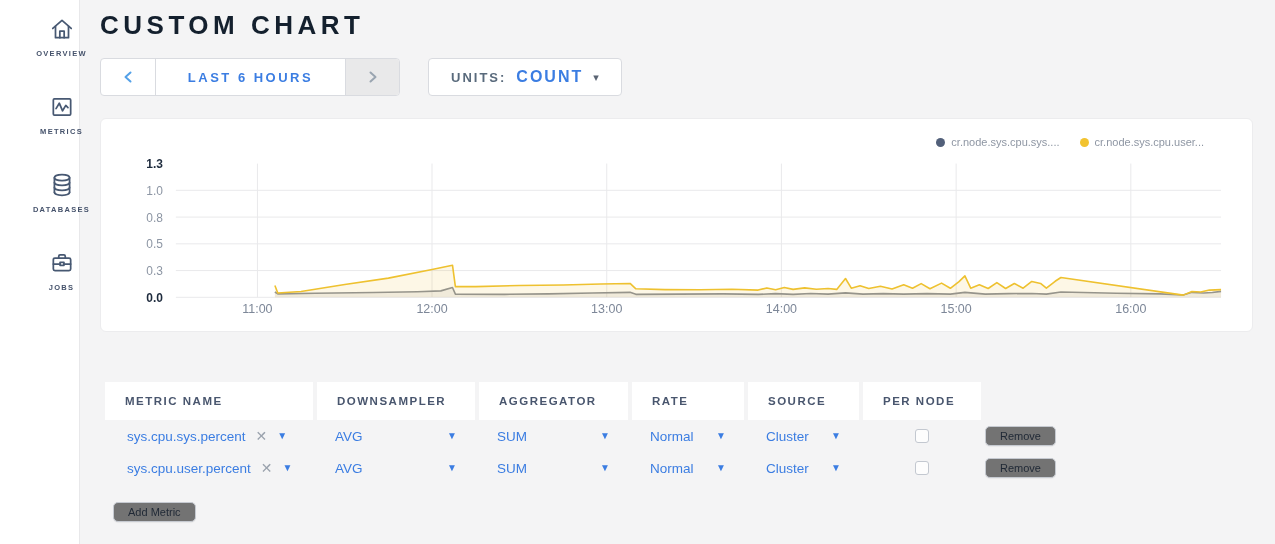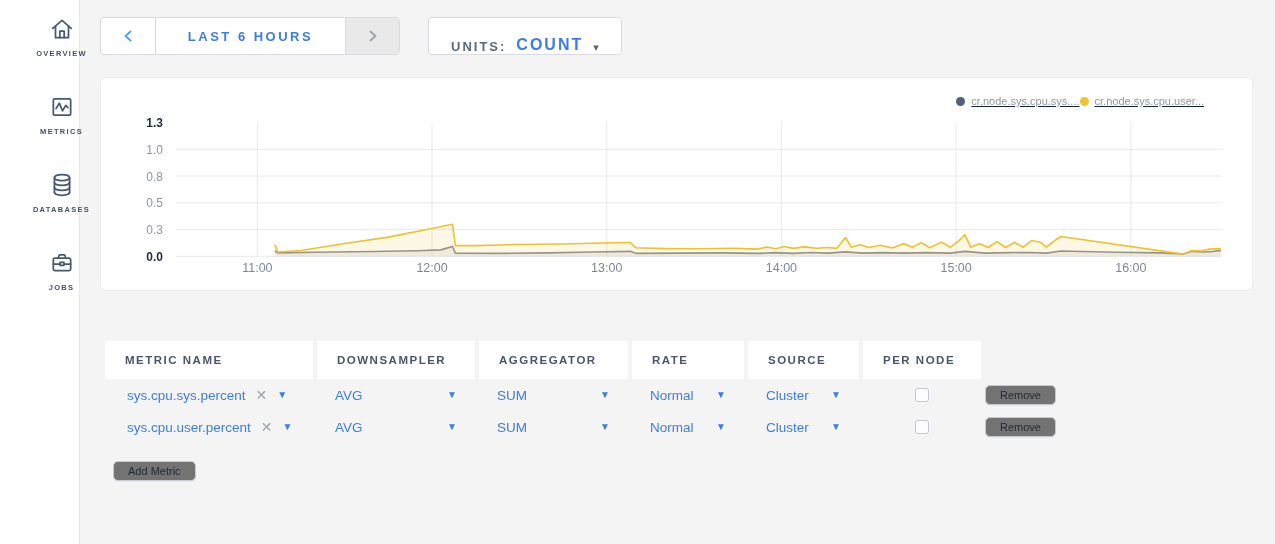--- a/index.html
+++ b/index.html
@@ -43,36 +43,36 @@
   }
   .tw-seg { display:flex; align-items:center; justify-content:center; cursor:pointer; background:transparent; border:none;text-align:center; }
   .tw-prev { width:55px; border-right:1px solid #d9dbe0; }
   .tw-label {
     width:189px; font-size:13px; font-weight:600; letter-spacing:2.5px;
     color:#3b7de2; font-family:"Liberation Sans", sans-serif;
   }
   .tw-next { width:54px; background:#e9e9ea; border-left:1px solid #d9dbe0; }
 
   .units {
-    display:inline-flex; align-items:flex-end; gap:10px; height:38px;
+    display:inline-flex; align-items:center; gap:10px; height:38px;
     background:#ffffff; border:1px solid #d9dbe0; border-radius:4px;
     padding:0 22px; cursor:pointer;
   }
   .units-label { font-size:13px; font-weight:600; letter-spacing:2px; color:#596a7c; }
   .units-value { font-size:16px; font-weight:600; letter-spacing:2px; color:#3b7de2; }
   .units .caret { font-size:11px; color:#5a6473; }
 
   
   .chart-card {
     position:relative; margin:22px 22px 0 20px; height:214px;
     background:#ffffff; border:1px solid #ececee; border-radius:6px;
   }
   .legend {
-    position:absolute; top:17px; right:48px; display:flex; 
-    align-items:center; z-index:2;text-decoration:underline;
+    position:absolute; top:17px; right:48px; display:flex; gap:20px;
+    align-items:center; z-index:2;
   }
   .legend-item { display:flex; align-items:center; gap:6px; }
   .legend-dot { width:9px; height:9px; border-radius:50%; display:inline-block; }
   .legend-label { font-size:11px; color:#8e96a3; }
   #chart-svg { position:absolute; left:0; top:0; width:100%; height:100%; }
   #chart-svg text { font-family:"Liberation Sans", sans-serif; }
   .xtick { font-size:12.5px; fill:#7d8798; }
   .ytick { font-size:12px; fill:#8d96a4; }
   .ytick.bold { font-weight:700; fill:#1e2b3d; }
   .gridline { stroke:#e9e9eb; stroke-width:1; }
@@ -147,20 +147,21 @@
         <path d="M9 7.5 V5.8 a1.2 1.2 0 0 1 1.2-1.2 h3.6 a1.2 1.2 0 0 1 1.2 1.2 V7.5"></path>
         <rect x="10.2" y="11.5" width="3.6" height="2.6"></rect>
         <path d="M4 13 h6.2 M13.8 13 H20"></path>
       </svg>
       <span class="nav-label">JOBS</span>
     </div>
   </aside>
 
   <main class="content">
 
+    <h1 class="page-title">CUSTOM CHART</h1>
 
     <div class="toolbar">
       <div class="timewindow">
         <button class="tw-seg tw-prev">
           <svg width="10" height="12" viewBox="0 0 10 12" fill="none" stroke="#54a1e8" stroke-width="2" stroke-linecap="round" stroke-linejoin="round">
               <path d="M7.5 1.5 L2.5 6 L7.5 10.5"></path>
             </svg>
         </button>
         <button class="tw-seg tw-label">LAST 6 HOURS</button>
         <button class="tw-seg tw-next">

